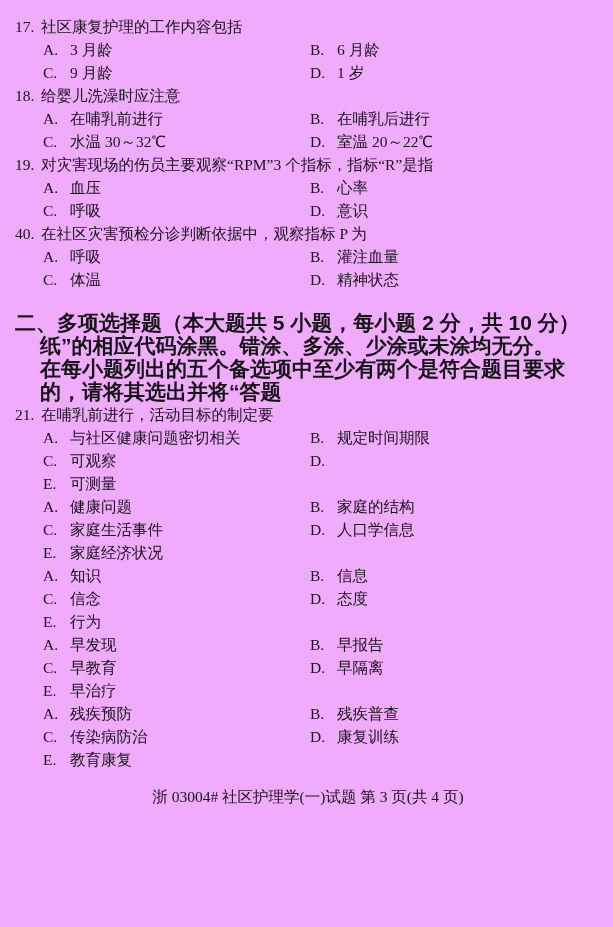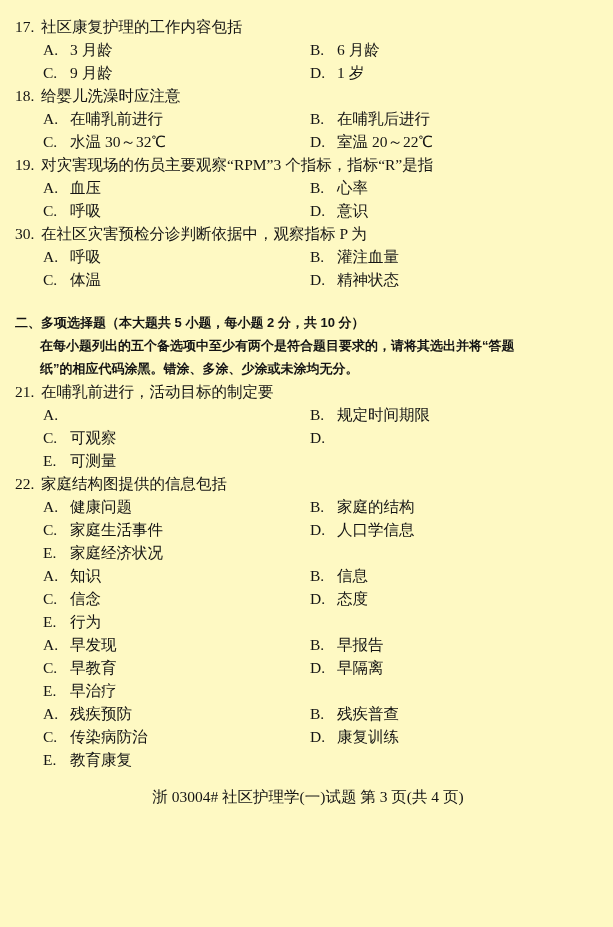--- a/index.html
+++ b/index.html
@@ -4,21 +4,21 @@
 <style>
   html, body {
     margin: 0;
     padding: 0;
     background: #ffffff;
   }
   .page {
     position: relative;
     width: 613px;
     height: 927px;
-    background: #fef9c3;
+    background: #f0abfc;
     overflow: hidden;
     font-family: "Liberation Serif", serif;
     color: #141414;
     font-size: 15.5px;
     line-height: 23px;
     box-sizing: border-box;
     padding: 15px 12px 0 15px;
   }
   .q-row {
     display: flex;
@@ -46,21 +46,21 @@
     width: 267px;
   }
   .opt-label {
     flex: none;
     width: 27px;
   }
   .section-block {
     margin-top: 20px;
     font-weight: 700;
     font-family: "Liberation Sans", sans-serif;
-    font-size: 13px;
+    font-size: 21px;
   }
   .section-instr {
     margin-left: 25px;
   }
   .footer {
     margin-top: 14px;
     text-align: center;
   }
 </style>
 </head>
@@ -150,21 +150,21 @@
         <div class="opt">
           <span class="opt-label">D.</span>
           <span class="opt-text">意识</span>
         </div>
       </div>
     </div>
   </div>
 
   <div class="question">
     <div class="q-row">
-      <span class="q-num">30.</span>
+      <span class="q-num">40.</span>
       <span class="q-stem">在社区灾害预检分诊判断依据中，观察指标 P 为</span>
     </div>
     <div class="options">
       <div class="opt-row">
         <div class="opt opt-left">
           <span class="opt-label">A.</span>
           <span class="opt-text">呼吸</span>
         </div>
         <div class="opt">
           <span class="opt-label">B.</span>
@@ -180,34 +180,35 @@
           <span class="opt-label">D.</span>
           <span class="opt-text">精神状态</span>
         </div>
       </div>
     </div>
   </div>
 
   <div class="section-block">
     <div class="section-title">二、多项选择题（本大题共 5 小题，每小题 2 分，共 10 分）</div>
     <div class="section-instr">
+      <div>纸”的相应代码涂黑。错涂、多涂、少涂或未涂均无分。</div>
       <div>在每小题列出的五个备选项中至少有两个是符合题目要求的，请将其选出并将“答题</div>
-      <div>纸”的相应代码涂黑。错涂、多涂、少涂或未涂均无分。</div>
     </div>
   </div>
 
   <div class="question">
     <div class="q-row">
       <span class="q-num">21.</span>
       <span class="q-stem">在哺乳前进行，活动目标的制定要</span>
     </div>
     <div class="options">
       <div class="opt-row">
         <div class="opt opt-left">
           <span class="opt-label">A.</span>
+          <span class="opt-text">与社区健康问题密切相关</span>
         </div>
         <div class="opt">
           <span class="opt-label">B.</span>
           <span class="opt-text">规定时间期限</span>
         </div>
       </div>
       <div class="opt-row">
         <div class="opt opt-left">
           <span class="opt-label">C.</span>
           <span class="opt-text">可观察</span>
@@ -219,24 +220,20 @@
       <div class="opt-row">
         <div class="opt">
           <span class="opt-label">E.</span>
           <span class="opt-text">可测量</span>
         </div>
       </div>
     </div>
   </div>
 
   <div class="question">
-    <div class="q-row">
-      <span class="q-num">22.</span>
-      <span class="q-stem">家庭结构图提供的信息包括</span>
-    </div>
     <div class="options">
       <div class="opt-row">
         <div class="opt opt-left">
           <span class="opt-label">A.</span>
           <span class="opt-text">健康问题</span>
         </div>
         <div class="opt">
           <span class="opt-label">B.</span>
           <span class="opt-text">家庭的结构</span>
         </div>

